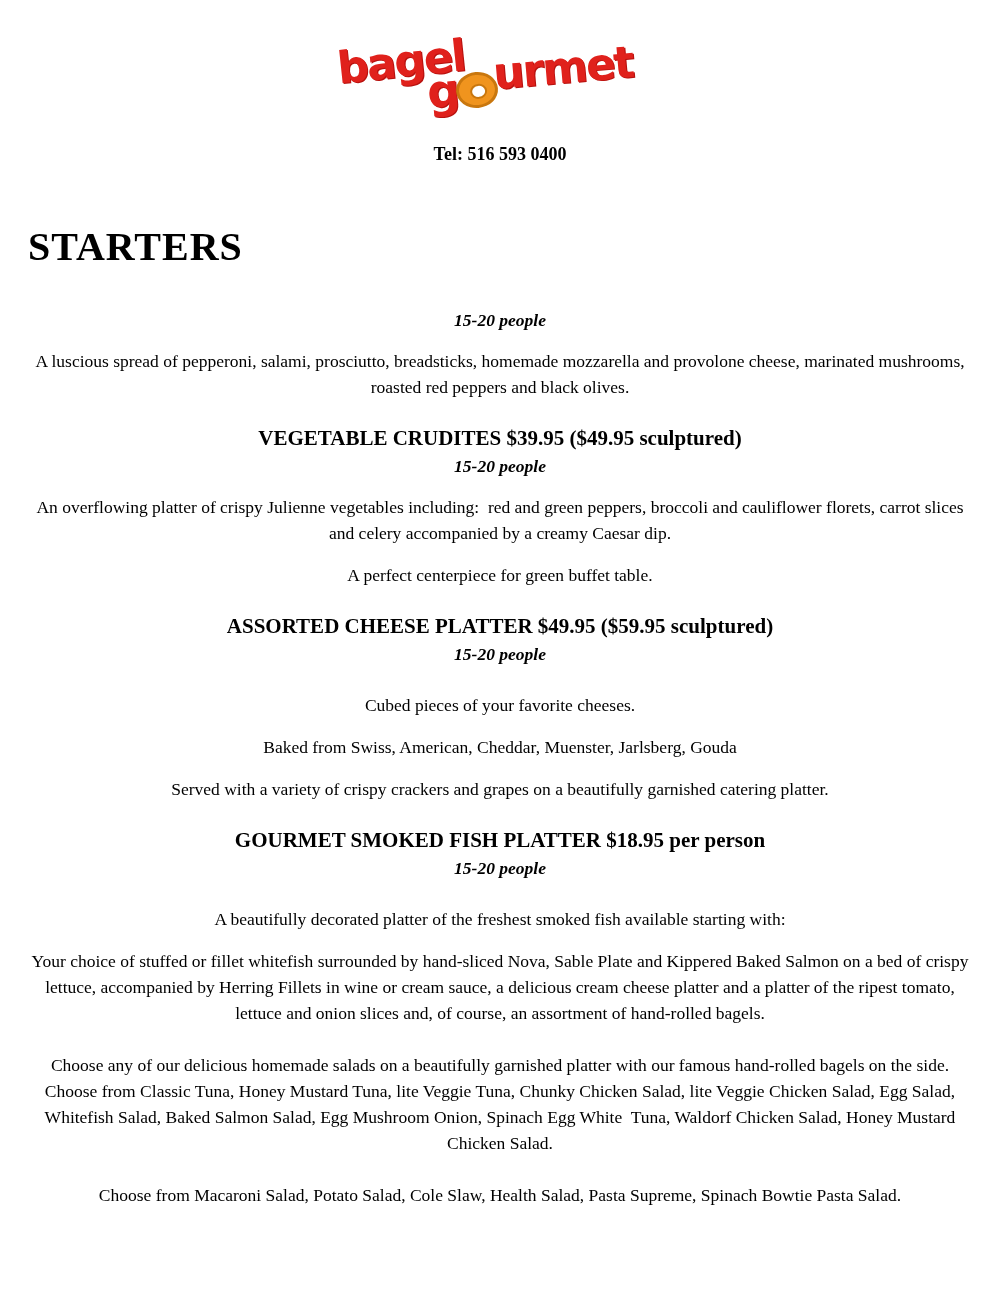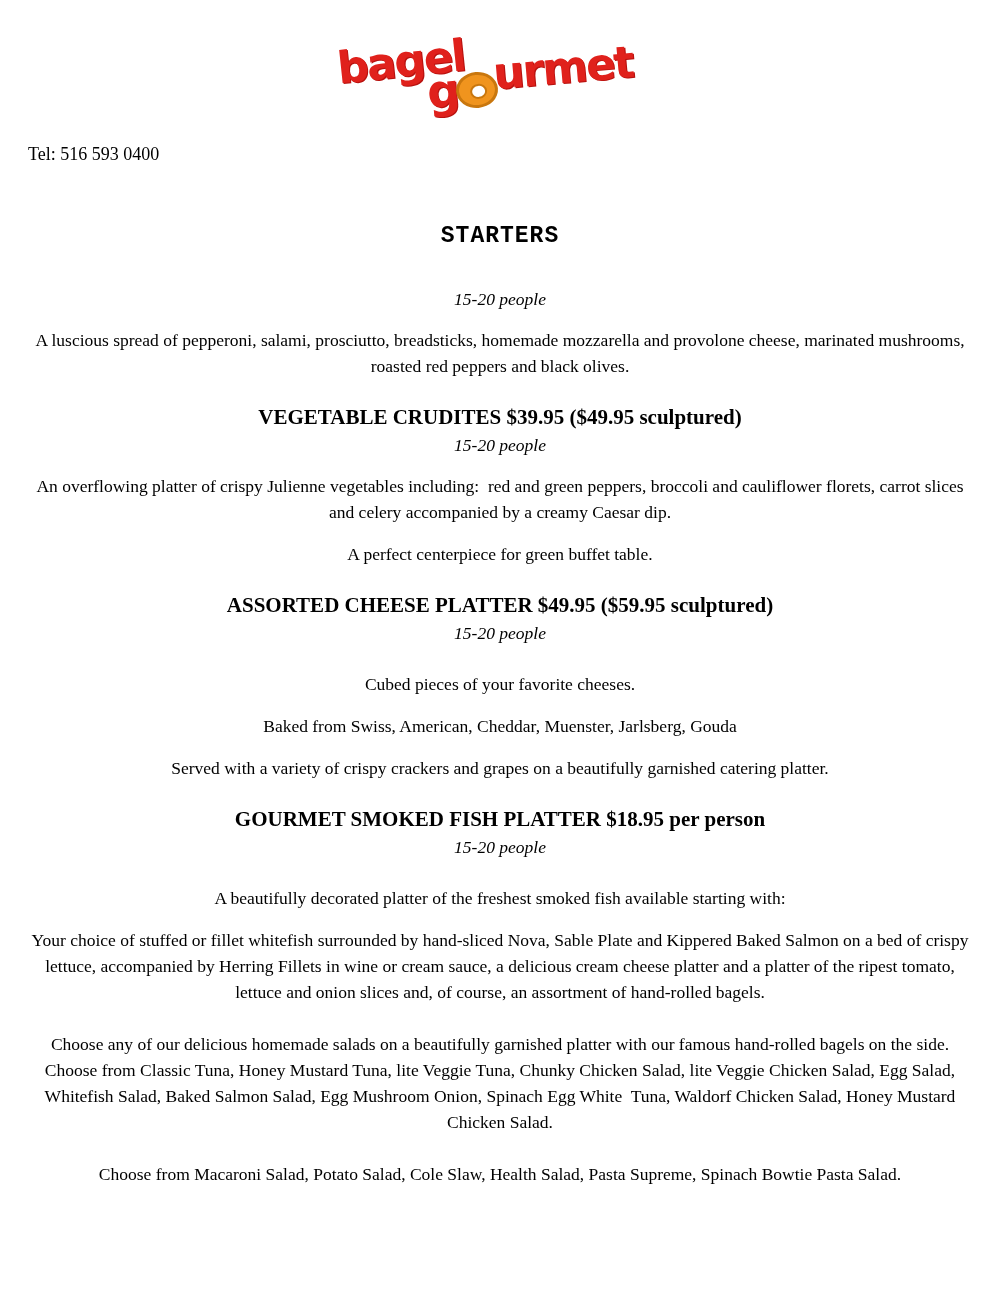--- a/index.html
+++ b/index.html
@@ -71,47 +71,49 @@
     top: 9px;
     width: 13px;
     height: 11px;
     border-radius: 50%;
     background: #ffffff;
     border: 2px solid #c9770e;
   }
 
   
   .phone {
-    font-weight: normal;
+    text-align: center;
+    font-weight: bold;
     font-size: 18px;
     margin-top: 14px;
   }
   .page-title {
-    text-align: center;
-    font-family: Liberation Mono, monospace;
+    text-align: left;
+    font-family: Liberation Serif, serif;
     font-weight: bold;
-    font-size: 23px;
+    font-size: 40px;
     letter-spacing: 1px;
     margin: 58px 0 38px 0;
   }
 
   
   .menu-section {
     text-align: center;
     margin-bottom: 26px;
   }
   .item-title {
     font-size: 21px;
     font-weight: bold;
     margin: 0 0 3px 0;
   }
   .serving {
     font-style: italic;
     font-size: 17.5px;
     line-height: 24px;
+    font-weight: bold;
   }
   .desc-block {
     margin-top: 12px;
   }
   .desc-line {
     font-size: 17.5px;
     line-height: 26px;
     max-width: 945px;
     margin: 16px auto;
     white-space: pre-wrap;

